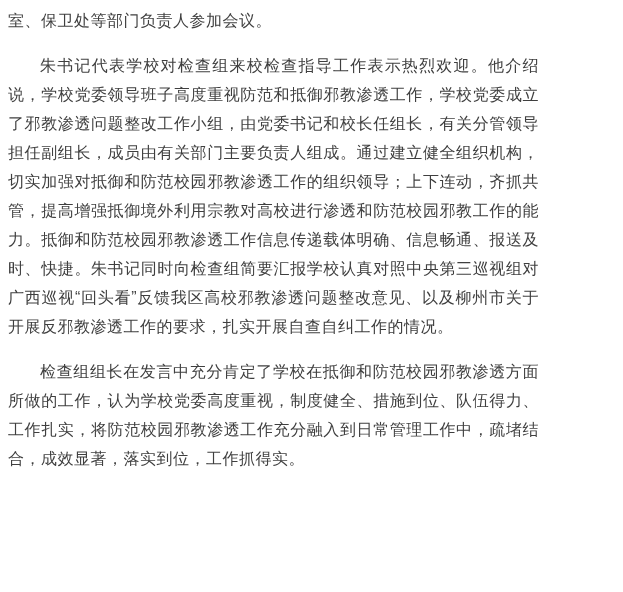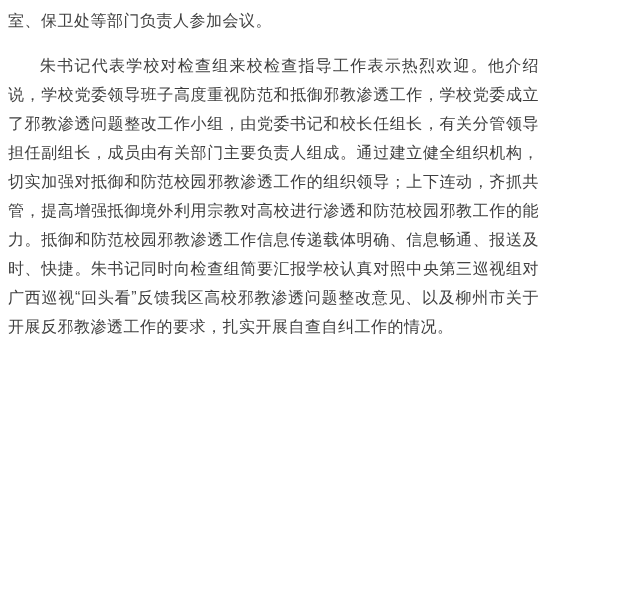--- a/index.html
+++ b/index.html
@@ -35,14 +35,15 @@
   .article p:last-child {
     margin-bottom: 0;
   }
 </style>
 </head>
 <body>
 
 <div class="article">
   <p class="no-indent">室、保卫处等部门负责人参加会议。</p>
   <p class="indent">朱书记代表学校对检查组来校检查指导工作表示热烈欢迎。他介绍说，学校党委领导班子高度重视防范和抵御邪教渗透工作，学校党委成立了邪教渗透问题整改工作小组，由党委书记和校长任组长，有关分管领导担任副组长，成员由有关部门主要负责人组成。通过建立健全组织机构，切实加强对抵御和防范校园邪教渗透工作的组织领导；上下连动，齐抓共管，提高增强抵御境外利用宗教对高校进行渗透和防范校园邪教工作的能力。抵御和防范校园邪教渗透工作信息传递载体明确、信息畅通、报送及时、快捷。朱书记同时向检查组简要汇报学校认真对照中央第三巡视组对广西巡视“回头看”反馈我区高校邪教渗透问题整改意见、以及柳州市关于开展反邪教渗透工作的要求，扎实开展自查自纠工作的情况。</p>
+  <p class="indent">检查组组长在发言中充分肯定了学校在抵御和防范校园邪教渗透方面所做的工作，认为学校党委高度重视，制度健全、措施到位、队伍得力、工作扎实，将防范校园邪教渗透工作充分融入到日常管理工作中，疏堵结合，成效显著，落实到位，工作抓得实。</p>
 
 </div>
 
 </body></html>

